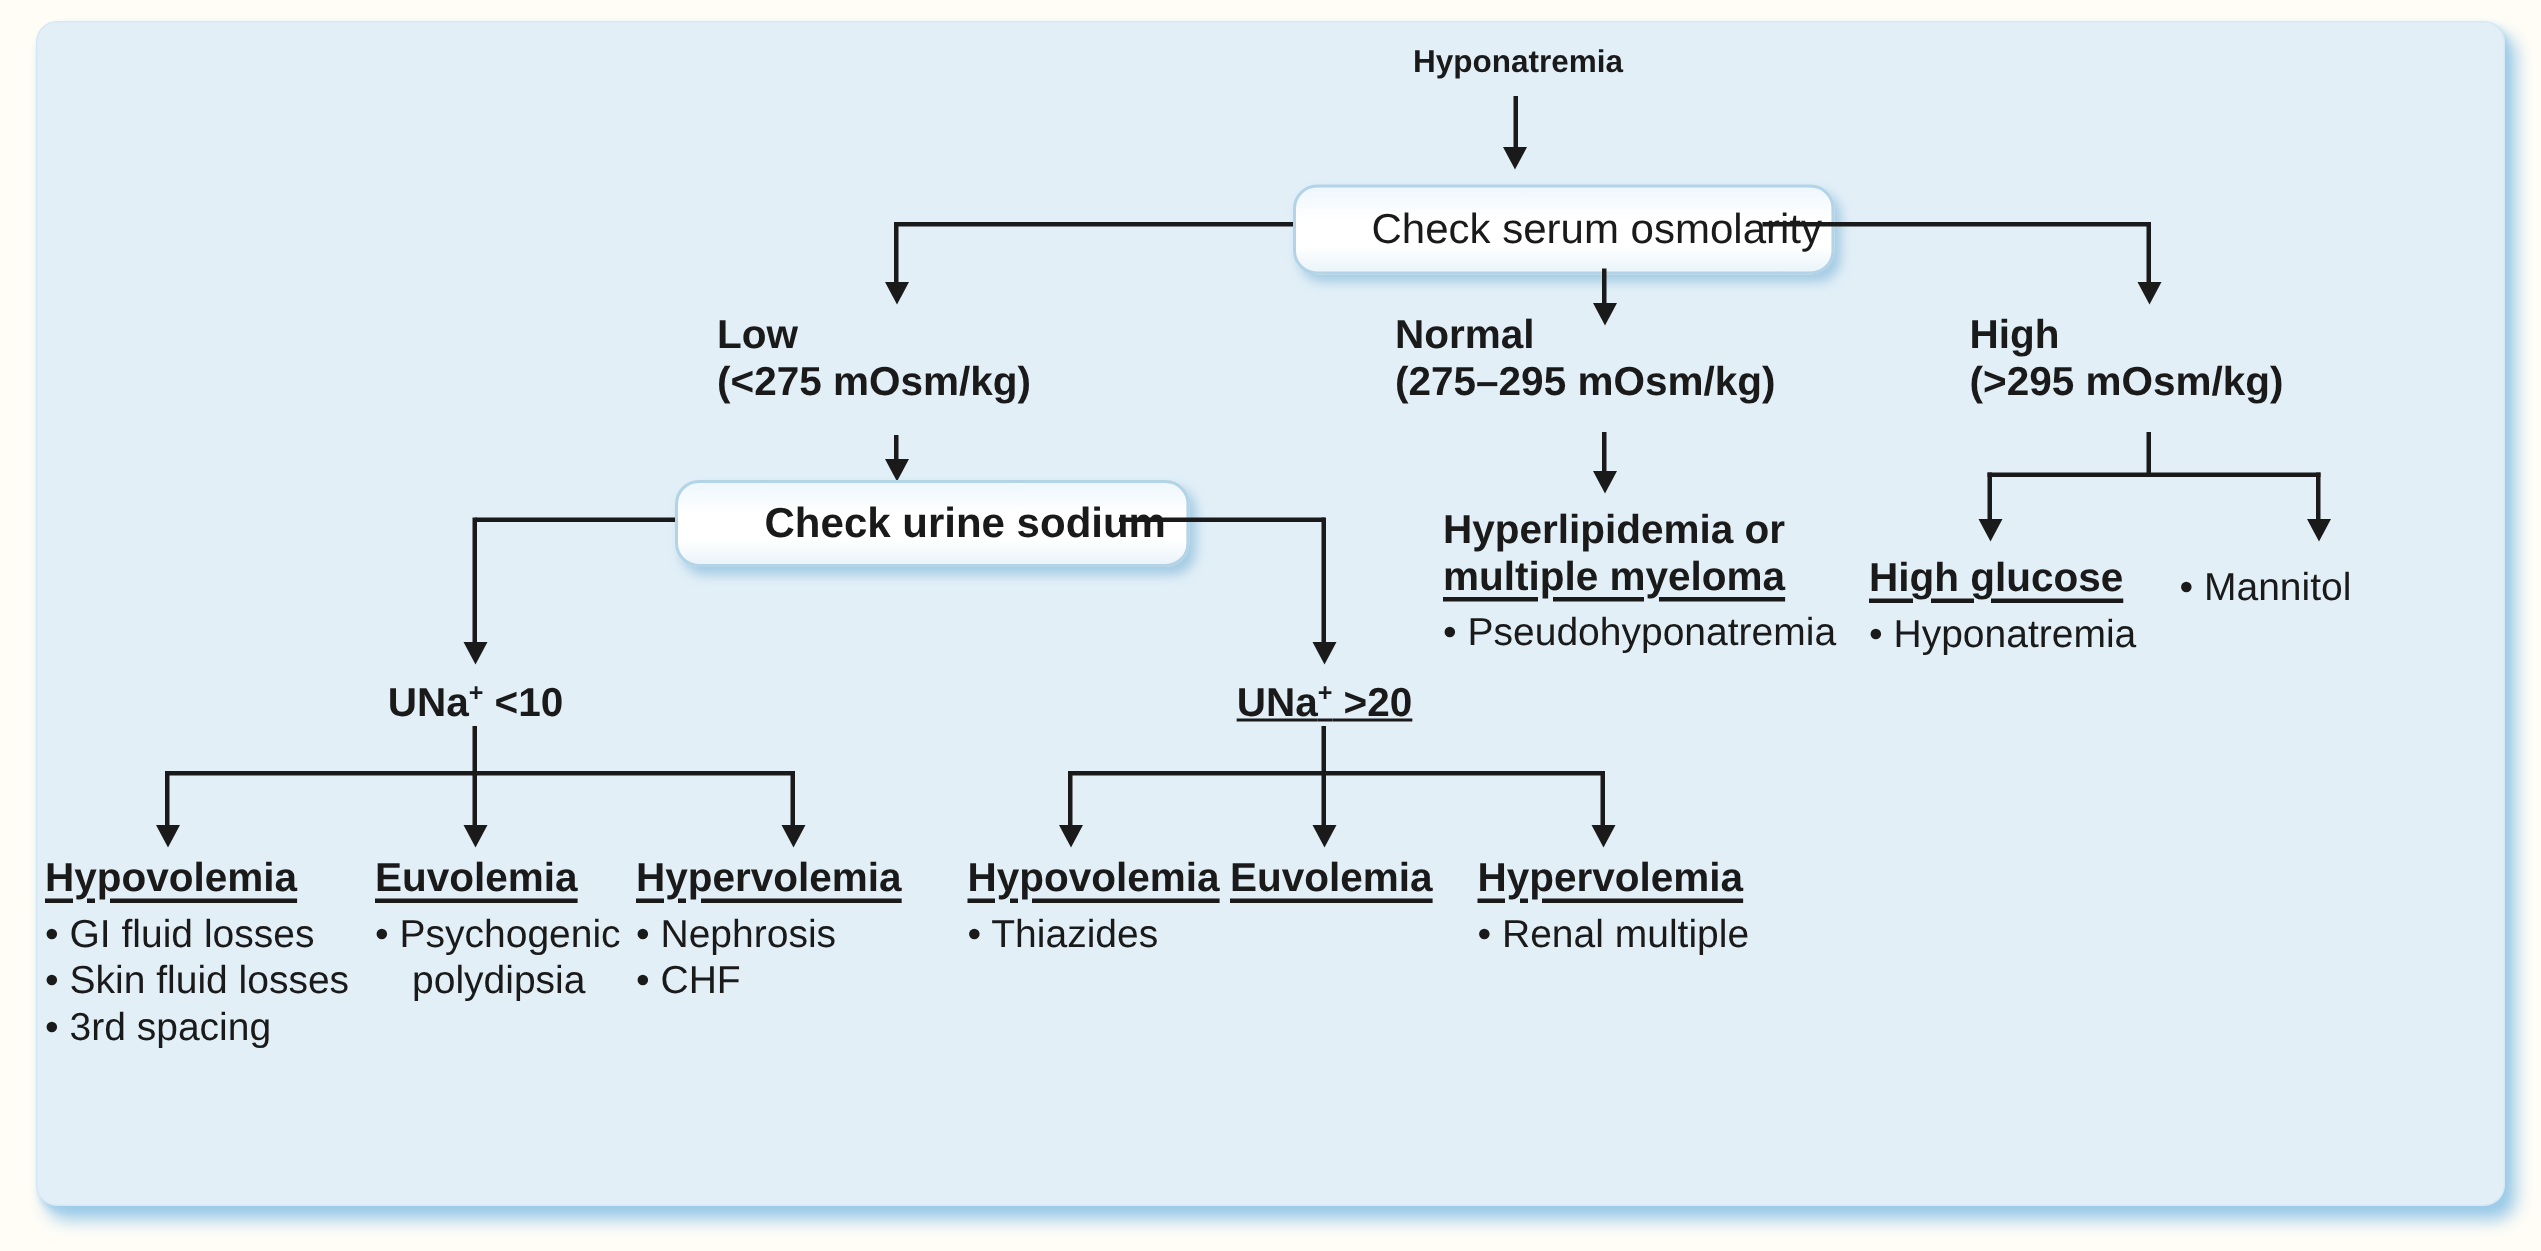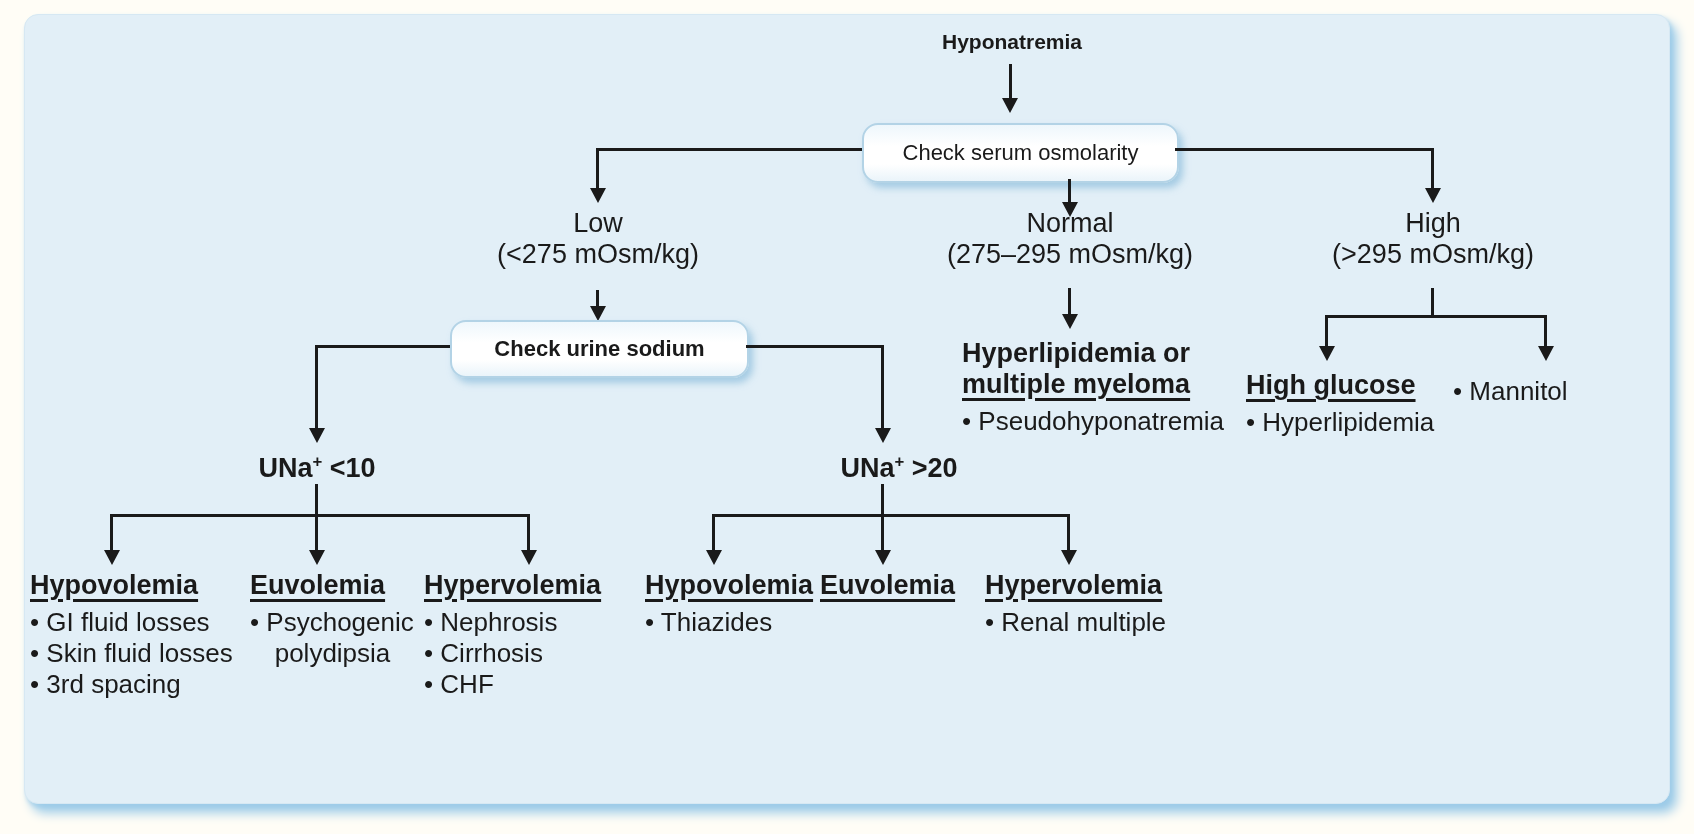--- a/index.html
+++ b/index.html
@@ -26,29 +26,30 @@
     border-right:8px solid transparent;
     border-top:15px solid #1a1a1a;
   }
   .node-box{
     position:absolute;
     background:linear-gradient(180deg,#eef7fc 0%,#ffffff 38%,#ffffff 70%,#eaf4fa 100%);
     border:2px solid #b3d3e6;
     border-radius:16px;
     box-shadow:4px 5px 7px rgba(125,180,215,0.6);
     display:flex;align-items:center;justify-content:center;
-    font-size:22px;
+    font-size:28px;
+    padding-left:44px;
   }
   .title{
     position:absolute;
     font-size:21px;font-weight:bold;text-align:center;
   }
   .branch-label{
-    position:absolute;text-align:center;
-    font-size:27px;font-weight:normal;line-height:31px;
+    position:absolute;
+    font-size:27px;font-weight:bold;line-height:31px;
   }
   .una-label{
     position:absolute;text-align:center;
     font-size:27px;font-weight:bold;
   }
   .una-label sup{font-size:0.62em;}
   .col{position:absolute;font-size:26px;line-height:31px;}
   .col-heading{
     font-size:27px;font-weight:bold;
     text-decoration:underline;
@@ -110,21 +111,21 @@
 
 <div class="hline" style="left:317px;top:345px;width:133px;"></div>
 <div class="vline" style="left:315px;top:345px;height:85px;"></div>
 <div class="arrowhead" style="left:309px;top:428px;"></div>
 
 <div class="hline" style="left:746px;top:345px;width:137px;"></div>
 <div class="vline" style="left:881px;top:345px;height:85px;"></div>
 <div class="arrowhead" style="left:875px;top:428px;"></div>
 
 <div class="una-label" style="left:217px;top:452px;width:200px;"><span>UNa</span><sup>+</sup><span> &lt;10</span></div>
-<div class="una-label" style="left:799px;top:452px;width:200px;"><span>UNa</span><sup>+</sup><span> &gt;20</span></div>
+<div class="una-label" style="left:783px;top:452px;width:200px;text-decoration:underline;"><span>UNa</span><sup>+</sup><span> &gt;20</span></div>
 
 <div class="vline" style="left:315px;top:484px;height:32px;"></div>
 <div class="hline" style="left:110px;top:514px;width:420px;"></div>
 <div class="vline" style="left:110px;top:514px;height:38px;"></div>
 <div class="arrowhead" style="left:104px;top:550px;"></div>
 <div class="vline" style="left:315px;top:514px;height:38px;"></div>
 <div class="arrowhead" style="left:309px;top:550px;"></div>
 <div class="vline" style="left:527px;top:514px;height:38px;"></div>
 <div class="arrowhead" style="left:521px;top:550px;"></div>
 
@@ -148,21 +149,20 @@
 <div class="col" style="left:250px;top:570px;width:195px;">
   <div class="col-heading">Euvolemia</div>
   <ul class="bullets">
       <li>• Psychogenic polydipsia</li>
     </ul>
 </div>
 <div class="col" style="left:424px;top:570px;width:210px;">
   <div class="col-heading">Hypervolemia</div>
   <ul class="bullets">
       <li>• Nephrosis</li>
-      <li>• Cirrhosis</li>
       <li>• CHF</li>
     </ul>
 </div>
 
 <div class="col" style="left:645px;top:570px;width:165px;">
   <div class="col-heading">Hypovolemia</div>
   <ul class="bullets">
       <li>• Thiazides</li>
     </ul>
 </div>
@@ -189,20 +189,20 @@
 <div class="vline" style="left:1431px;top:288px;height:30px;"></div>
 <div class="hline" style="left:1325px;top:315px;width:222px;"></div>
 <div class="vline" style="left:1325px;top:315px;height:33px;"></div>
 <div class="arrowhead" style="left:1319px;top:346px;"></div>
 <div class="vline" style="left:1544px;top:315px;height:33px;"></div>
 <div class="arrowhead" style="left:1538px;top:346px;"></div>
 
 <div class="col" style="left:1246px;top:370px;width:205px;">
   <div class="col-heading">High glucose</div>
   <ul class="bullets">
-      <li>• Hyperlipidemia</li>
+      <li>• Hyponatremia</li>
     </ul>
 </div>
 <div class="col" style="left:1453px;top:370px;width:215px;">
   <ul class="bullets">
       <li>• Mannitol</li>
     </ul>
 </div>
 
 </body></html>

